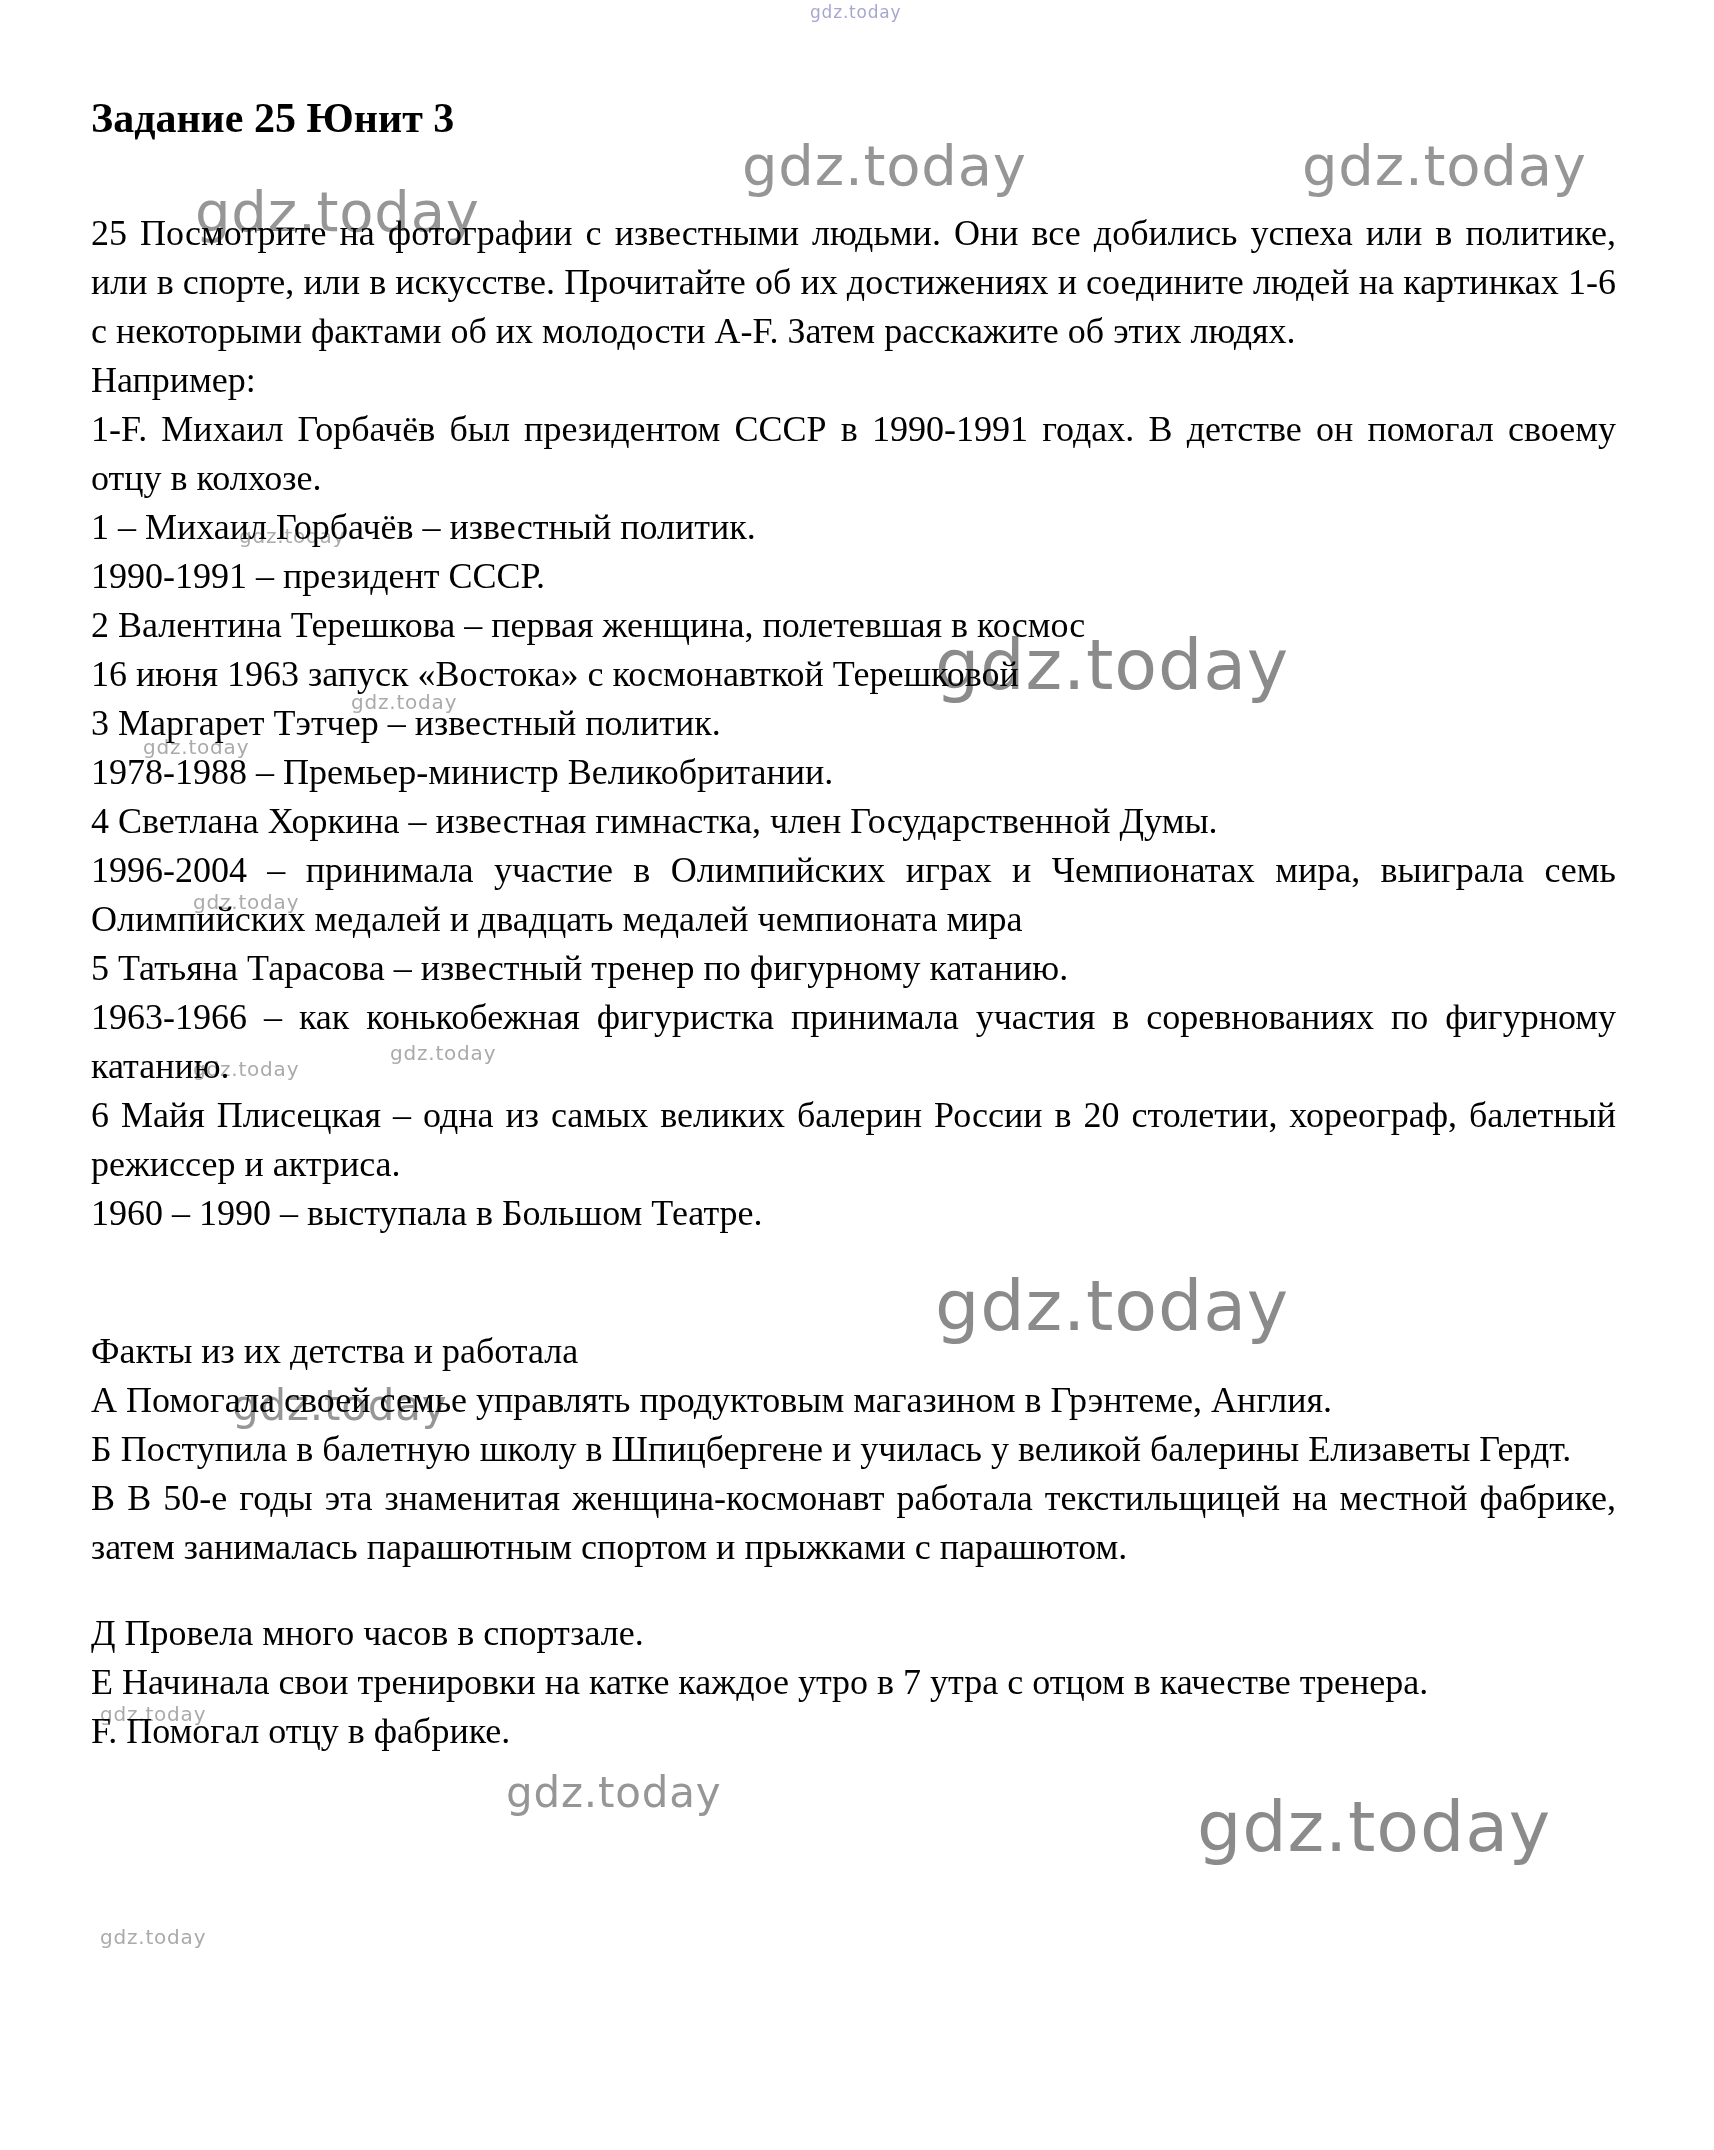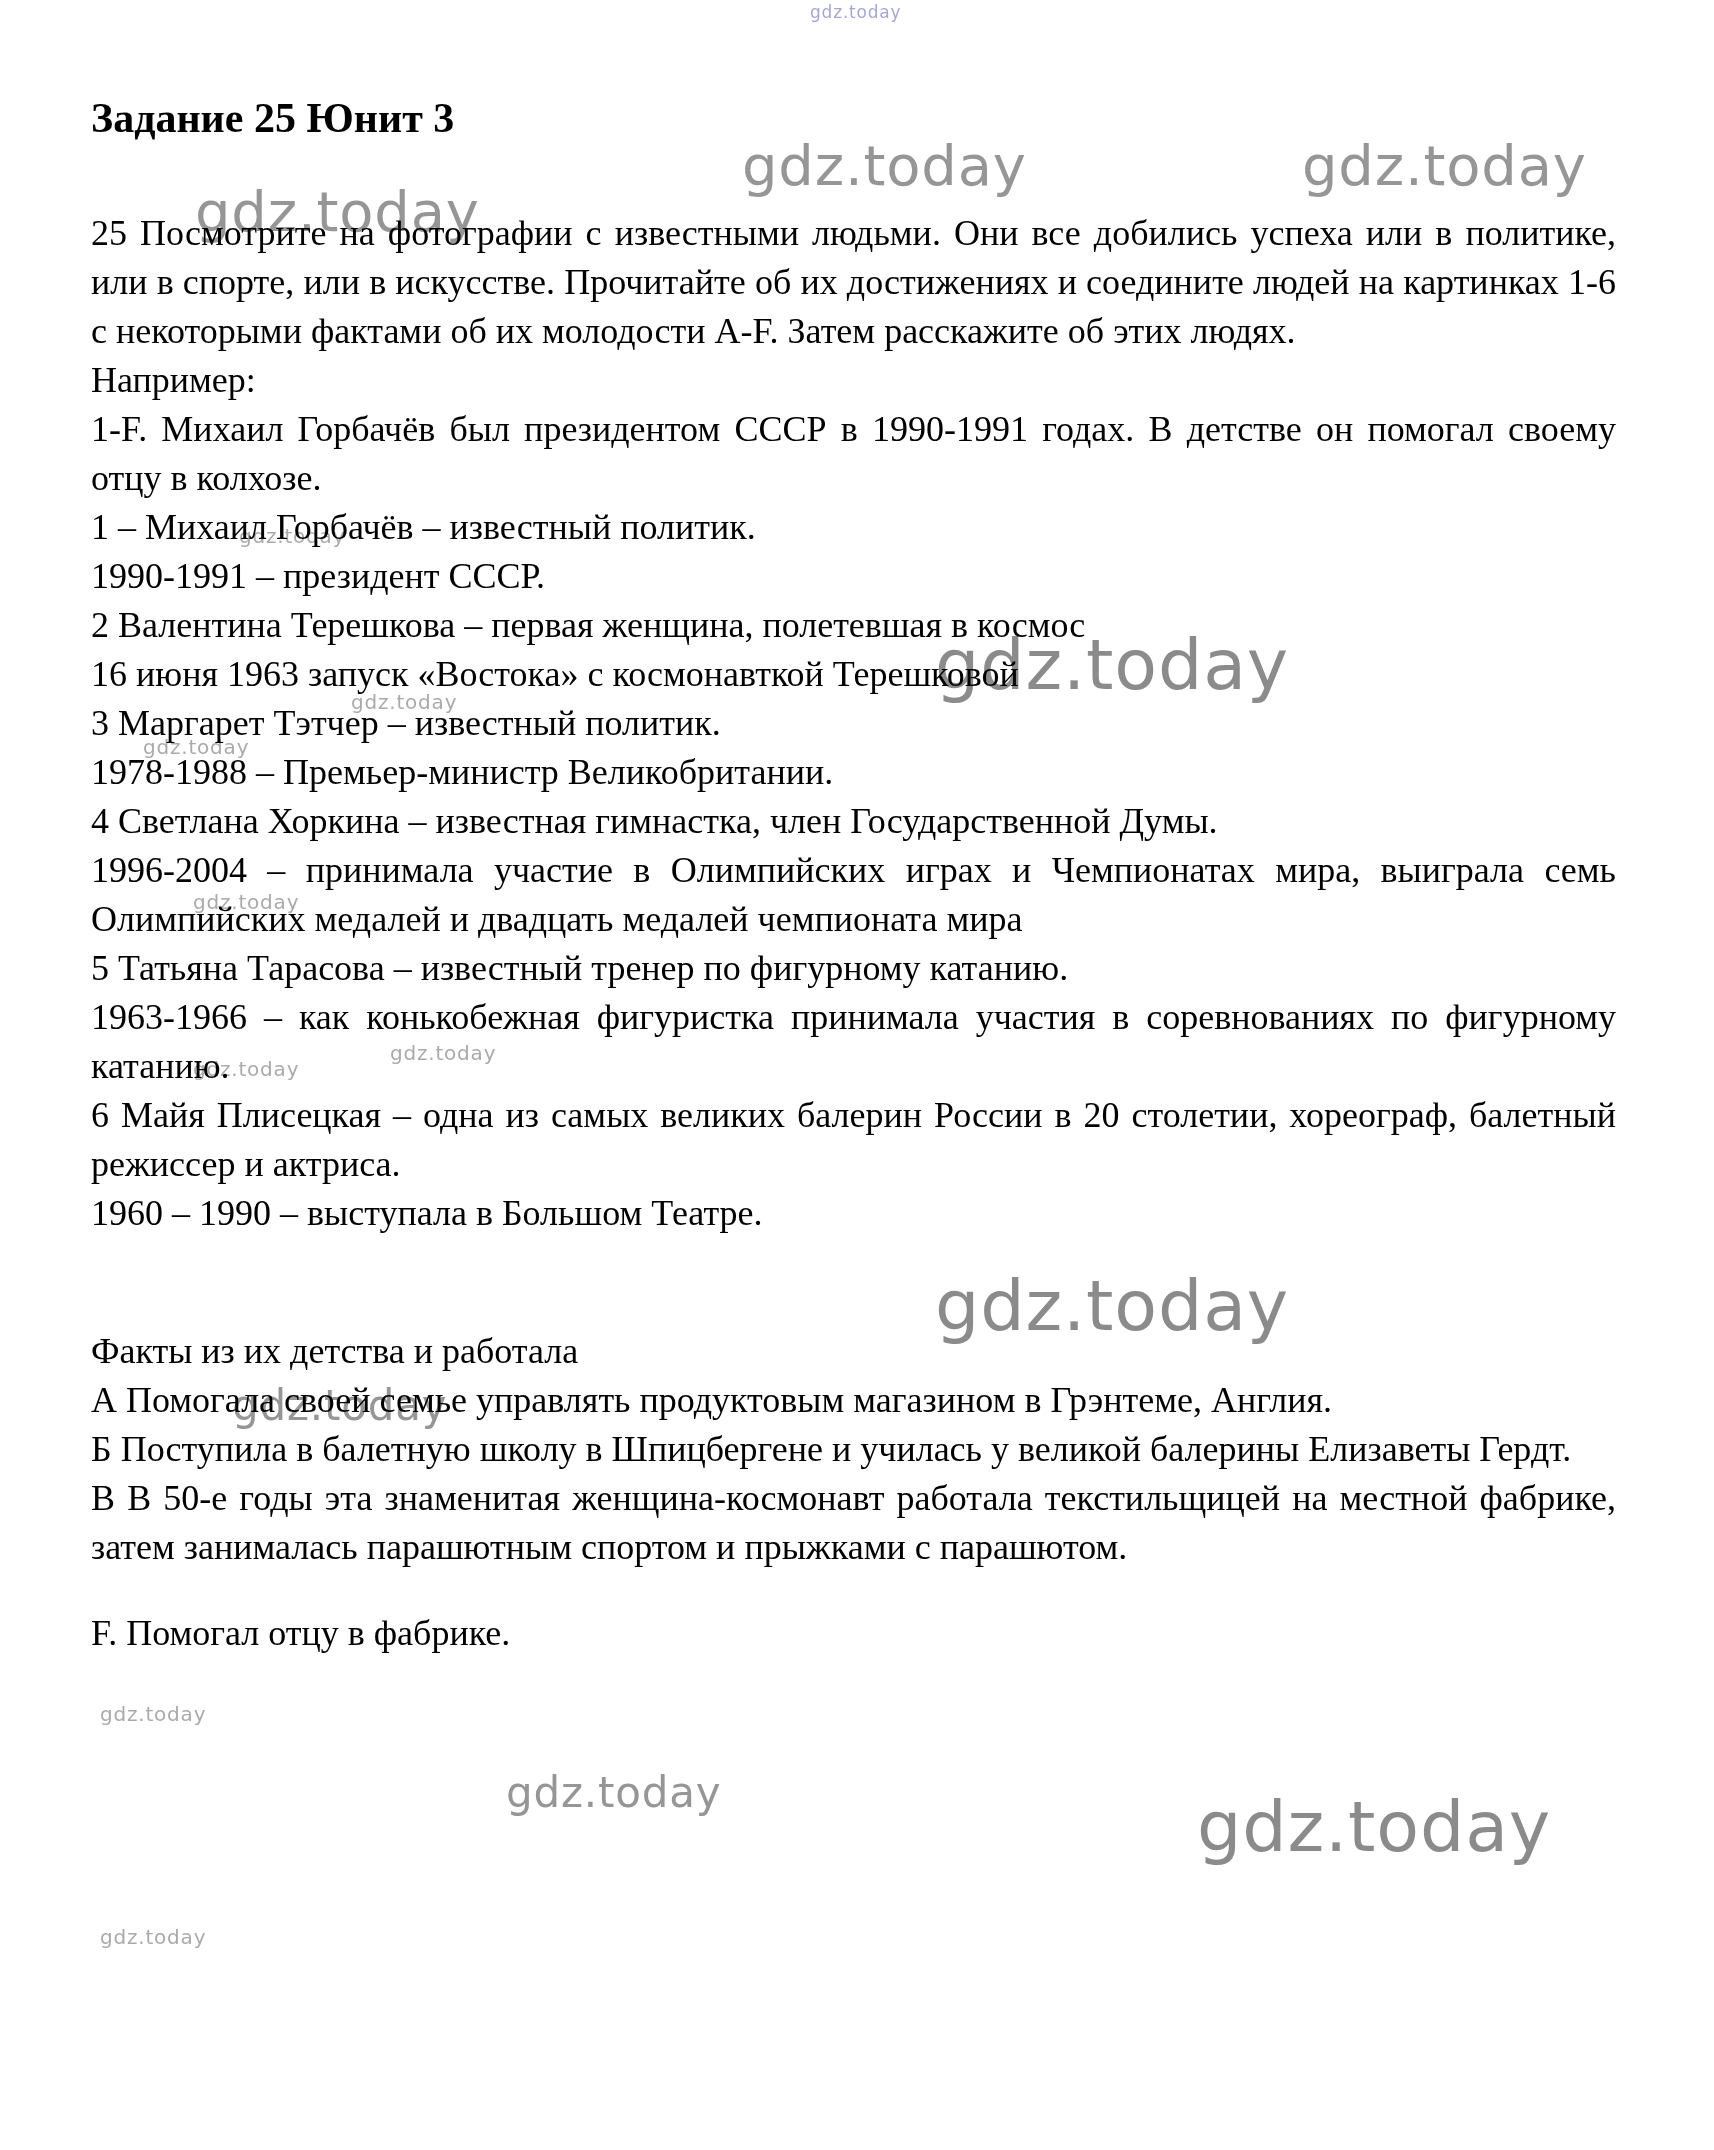--- a/index.html
+++ b/index.html
@@ -87,16 +87,18 @@
       <p class="body-par">5 Татьяна Тарасова – известный тренер по фигурному катанию.</p>
       <p class="body-par">1963-1966 – как конькобежная фигуристка принимала участия в соревнованиях по фигурному катанию.</p>
       <p class="body-par">6 Майя Плисецкая – одна из самых великих балерин России в 20 столетии, хореограф, балетный режиссер и актриса.</p>
       <p class="body-par">1960 – 1990 – выступала в Большом Театре.</p>
       <div class="spacer" style="height: 89px;"></div>
       <p class="body-par">Факты из их детства и работала</p>
       <p class="body-par">А Помогала своей семье управлять продуктовым магазином в Грэнтеме, Англия.</p>
       <p class="body-par">Б Поступила в балетную школу в Шпицбергене и училась у великой балерины Елизаветы Гердт.</p>
       <p class="body-par">В В 50-е годы эта знаменитая женщина-космонавт работала текстильщицей на местной фабрике, затем занималась парашютным спортом и прыжками с парашютом.</p>
       <div class="spacer" style="height: 37px;"></div>
+      <p class="body-par">Д Провела много часов в спортзале.</p>
+      <p class="body-par">Е Начинала свои тренировки на катке каждое утро в 7 утра с отцом в качестве тренера.</p>
       <p class="body-par">F. Помогал отцу в фабрике.</p>
     </div>
 </div>
 
 
 </body></html>

